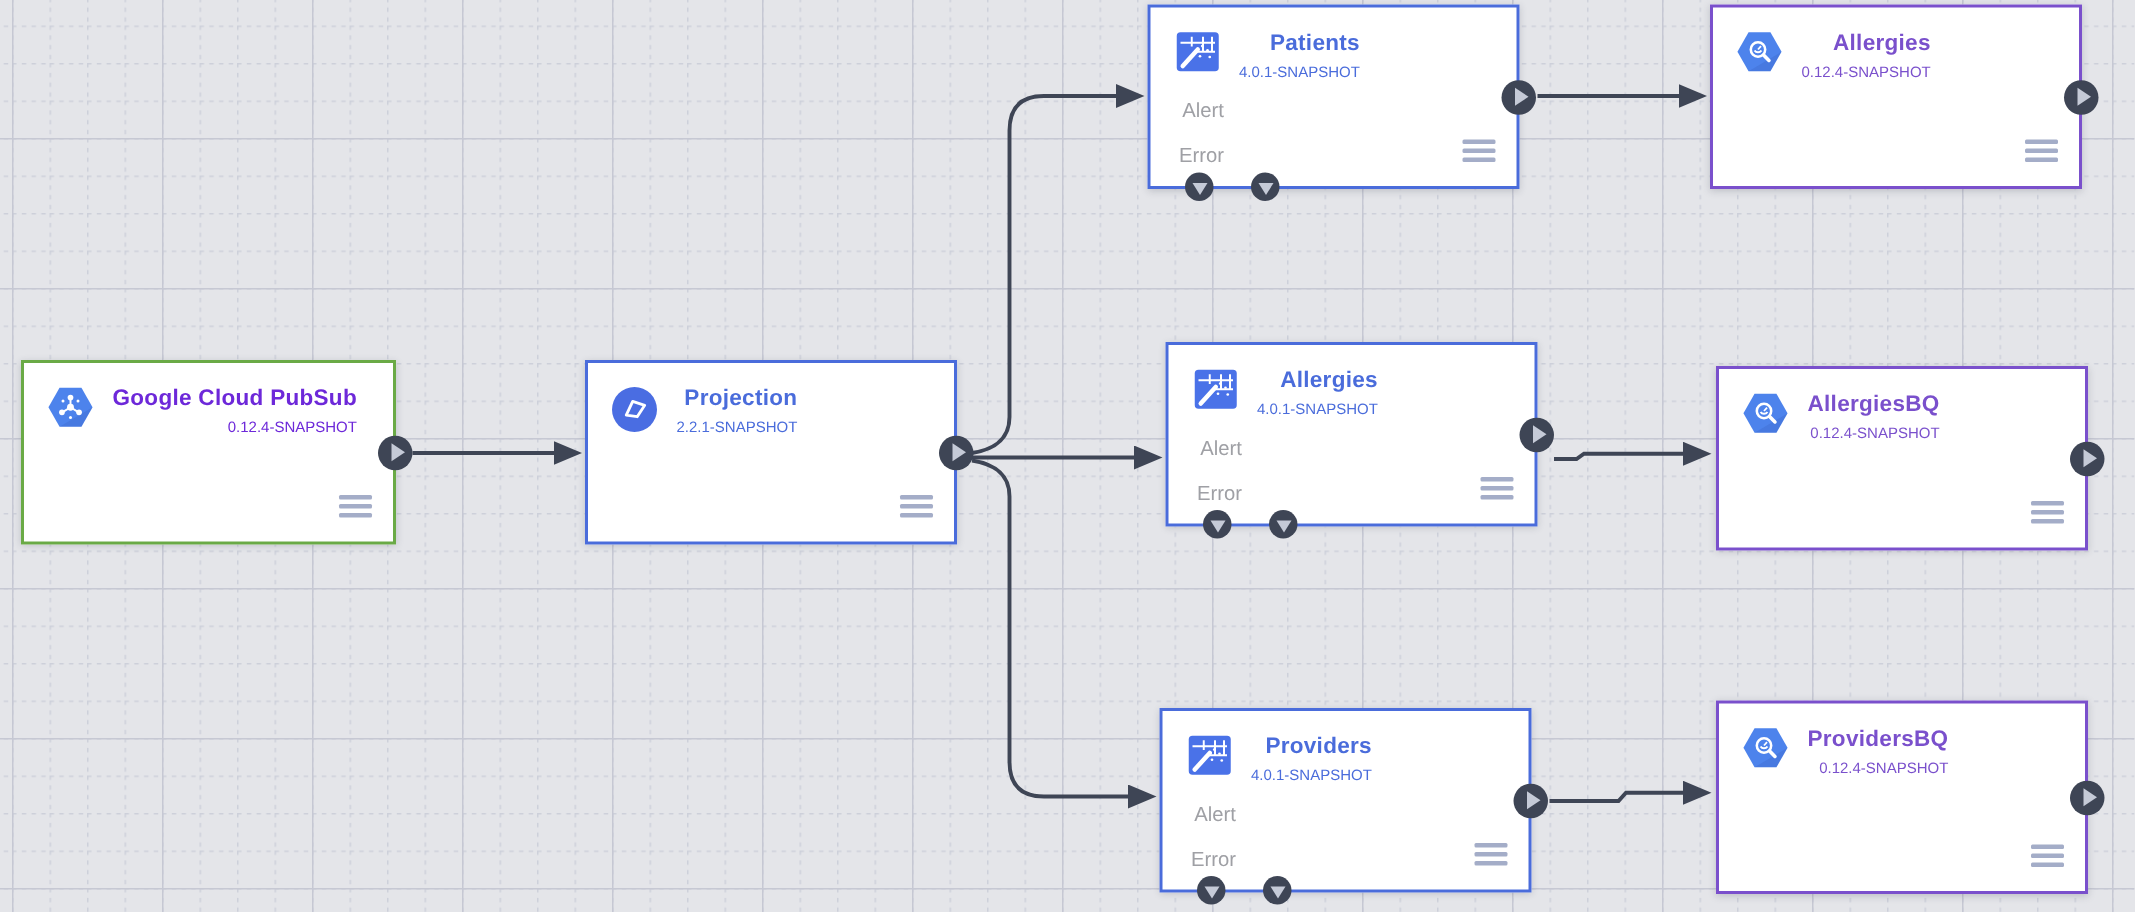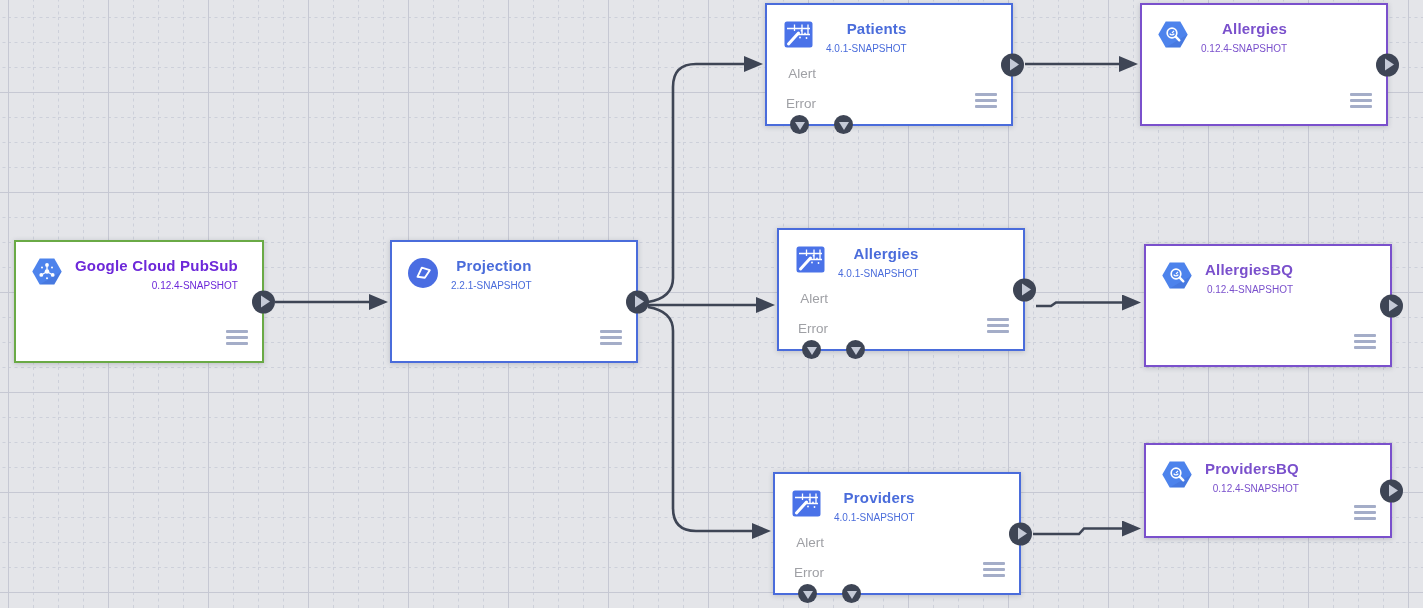--- a/index.html
+++ b/index.html
@@ -15,21 +15,21 @@
   .node-blue{border-color:#4a6cdb;color:#4a6cdb;}
   .node-purple{border-color:#7a50cc;color:#7a50cc;}
 
   #n-pubsub{left:14px;top:240px;width:250px;}
   #n-projection{left:390px;top:240px;}
   #n-patients{left:765px;top:3px;}
   #n-patientsbq{left:1140px;top:3px;}
   #n-allergies{left:777px;top:228px;}
   #n-allergiesbq{left:1144px;top:244px;}
   #n-providers{left:773px;top:472px;}
-  #n-providersbq{left:1144px;top:443px;height:95px;}
+  #n-providersbq{left:1144px;top:467px;height:129px;}
 
   .node-head{display:flex;align-items:flex-start;padding:15px 12px 0 16px;}
   .icon-wrap{flex:0 0 auto;width:30px;margin-top:1px;}
   .titles{margin-left:13px;min-width:0;}
   .title{font-size:15px;font-weight:bold;letter-spacing:.2px;white-space:nowrap;}
   .version{font-size:10px;margin-top:6px;white-space:nowrap;}
 
   .out-port{position:absolute;right:-13px;top:50%;transform:translateY(-50%);width:23px;height:23px;
             border-radius:50%;background:#3e4555;display:flex;align-items:center;justify-content:center;cursor:crosshair;}
   .out-port::after{content:"";border-left:9px solid #c5cad7;border-top:6px solid transparent;

